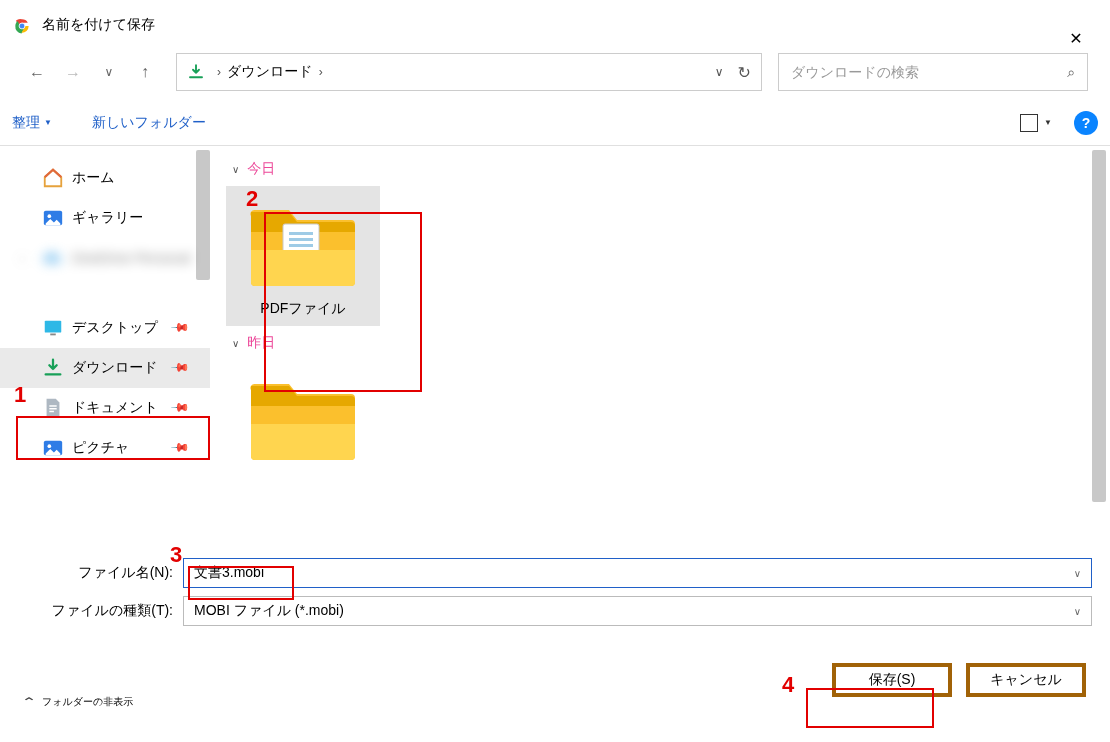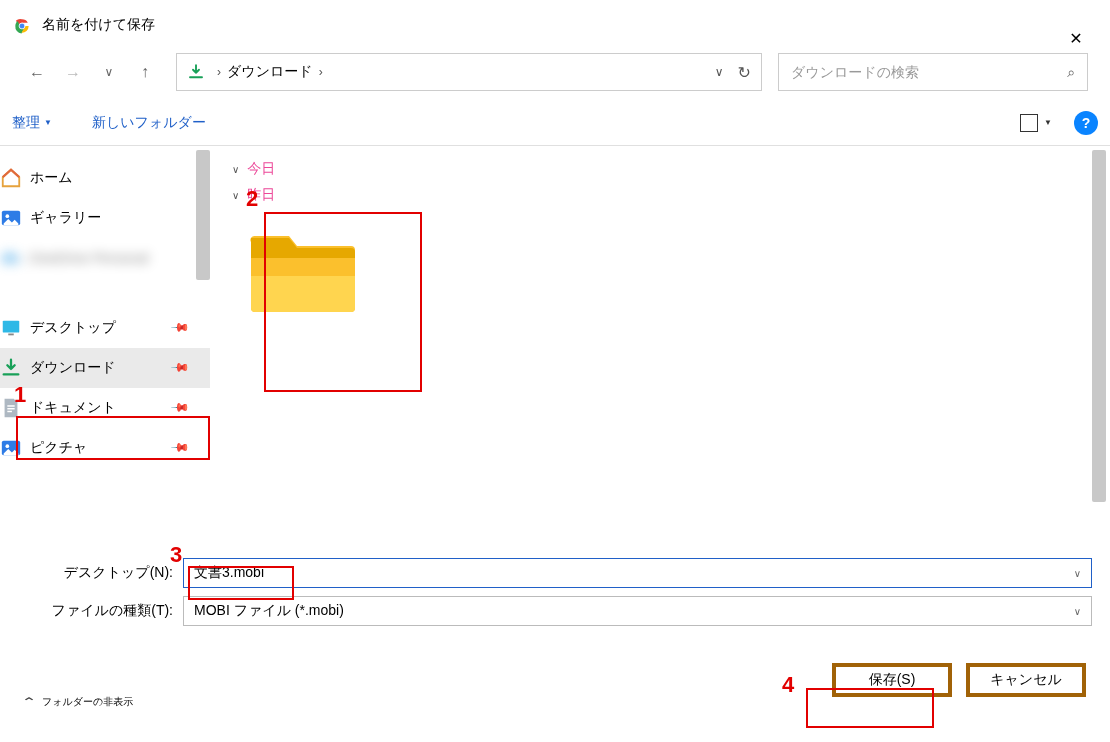--- a/index.html
+++ b/index.html
@@ -35,21 +35,21 @@
 .newfolder { color: #2060c8; font-size: 14px; margin-left: 40px; cursor: pointer; }
 .tb-spacer { flex: 1; }
 .view-icon { width: 18px; height: 18px; border: 1.5px solid #333; margin-right: 6px; display: inline-block; }
 .view-dd { font-size: 8px; color: #333; margin-right: 22px; cursor: pointer; }
 .help-icon { width: 24px; height: 24px; border-radius: 50%; background: #0a84ff; color: #fff; display: flex; align-items: center; justify-content: center; font-size: 14px; font-weight: bold; cursor: pointer; }
 
 
 .main { display: flex; height: 400px; }
 .sidebar { width: 210px; padding: 12px 0; position: relative; }
 .sidebar-scroll { position: absolute; right: 0; top: 4px; width: 14px; height: 130px; background: #c8c8c8; border-radius: 2px; }
-.sb-item { height: 40px; display: flex; align-items: center; font-size: 14px; cursor: pointer; position: relative; }
+.sb-item { height: 40px; display: flex; align-items: center; padding-left: 42px; font-size: 14px; cursor: pointer; position: relative; }
 .sb-item.expand::before { content: '›'; position: absolute; left: 20px; color: #666; font-size: 14px; }
 .sb-item .ico { width: 22px; height: 22px; margin-right: 8px; display: flex; align-items: center; justify-content: center; }
 .sb-item.selected { background: #eaeaea; }
 .sb-pin { margin-left: auto; margin-right: 22px; color: #888; font-size: 12px; transform: rotate(45deg); }
 .sb-sep { height: 30px; }
 .sb-blur { filter: blur(6px); opacity: 0.5; }
 
 .content { flex: 1; padding: 10px 16px; position: relative; overflow: hidden; }
 .content-scroll { position: absolute; right: 4px; top: 4px; width: 14px; height: 88%; background: #c8c8c8; border-radius: 2px; }
 .group-hdr { font-size: 14px; color: #ec4899; margin: 4px 0 8px 6px; display: flex; align-items: center; }
@@ -205,38 +205,53 @@
       <span>ピクチャ</span>
       <span class="sb-pin">📌</span>
     </div>
   </div>
 
   <div class="content">
     <div class="content-scroll"></div>
     <div class="group-hdr">
         <span>今日</span>
       </div>
+    <div class="folder-item sel">
+      <span class="folder-icon">
+        <svg viewBox="0 0 120 100">
+          <path d="M8 22v66a4 4 0 004 4h96a4 4 0 004-4V30a4 4 0 00-4-4H54l-8-10H12a4 4 0 00-4 6z" fill="#fbc02d"></path>
+          <path d="M8 18h38l8 10h54a4 4 0 014 4v6H8z" fill="#e6a800"></path>
+          <rect x="40" y="30" width="36" height="44" rx="2" fill="#fff" stroke="#c8c8c8"></rect>
+          <rect x="46" y="38" width="24" height="3" fill="#9ecbe6"></rect>
+          <rect x="46" y="44" width="24" height="3" fill="#9ecbe6"></rect>
+          <rect x="46" y="50" width="24" height="3" fill="#9ecbe6"></rect>
+          <rect x="46" y="56" width="16" height="3" fill="#9ecbe6"></rect>
+          <path d="M8 56h104v32a4 4 0 01-4 4H12a4 4 0 01-4-4z" fill="#ffd54f"></path>
+        </svg>
+      </span>
+      <span class="folder-label">PDFファイル</span>
+    </div>
     <div class="group-hdr" style="margin-top:8px">
         <span>昨日</span>
       </div>
     <div class="folder-item">
       <span class="folder-icon">
         <svg viewBox="0 0 120 100">
           <path d="M8 22v66a4 4 0 004 4h96a4 4 0 004-4V30a4 4 0 00-4-4H54l-8-10H12a4 4 0 00-4 6z" fill="#fbc02d"></path>
           <path d="M8 18h38l8 10h54a4 4 0 014 4v6H8z" fill="#e6a800"></path>
           <path d="M8 56h104v32a4 4 0 01-4 4H12a4 4 0 01-4-4z" fill="#ffd54f"></path>
         </svg>
       </span>
     </div>
   </div>
 </div>
 
 <div class="bottom-form">
   <div class="form-row">
-    <label>デスクトップ(N):</label>
+    <label>ファイル名(N):</label>
     <div class="field" style="border-color:#2060c8">
       <span>文書3.mobi</span>
       <span class="field-dd">∨</span>
     </div>
   </div>
   <div class="form-row">
     <label>ファイルの種類(T):</label>
     <div class="field combo">
       <span>MOBI ファイル (*.mobi)</span>
       <span class="field-dd">∨</span>

